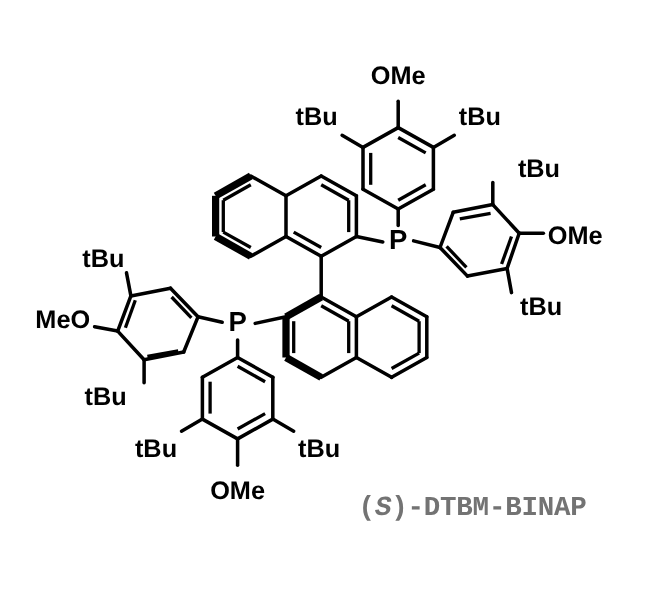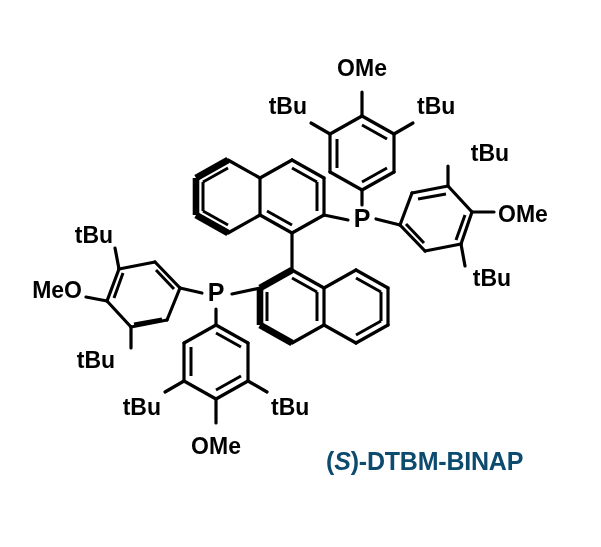--- a/index.html
+++ b/index.html
@@ -57,24 +57,24 @@
     font-weight: bold;
     font-size: 23px;
     fill: #000000;
     dominant-baseline: middle;
   }
   .lbl-mid { text-anchor: middle; }
   .lbl-start { text-anchor: start; }
   .lbl-end { text-anchor: end; }
   .caption {
     position: absolute;
-    font-family: Liberation Sans, sans-serif;
+    font-family: Liberation Mono, monospace;
     font-weight: bold;
     font-size: 25px;
-    color: #0c4a6e;
+    color: #737373;
     white-space: nowrap;
     letter-spacing: -0.2px;
   }
   .caption .ital { font-style: italic; }
 </style>
 </head>
 <body>
 
 <div id="canvas">
 

